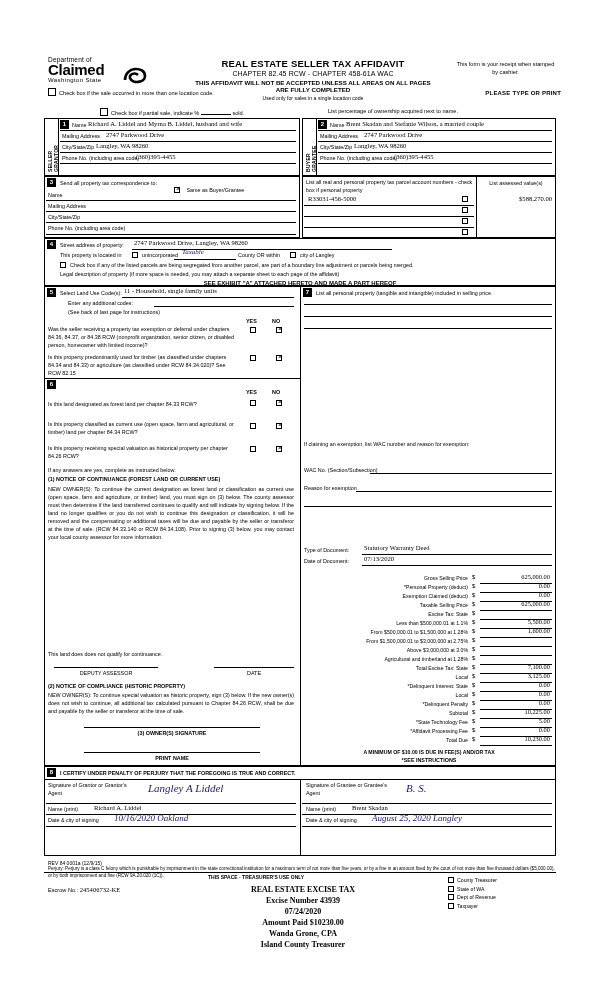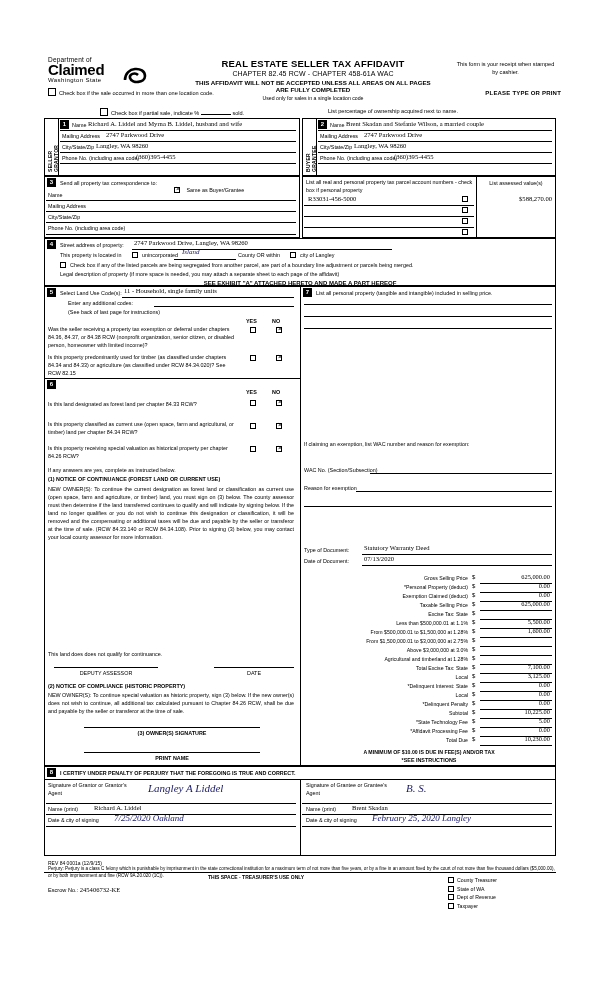--- a/index.html
+++ b/index.html
@@ -169,21 +169,21 @@
 
     <div class="bx-outline" style="left:6px;top:190px;width:512px;height:48px;"></div>
     <div class="num" style="left:9px;top:192px;">4</div>
     <div class="lbl" style="left:22px;top:193px;">Street address of property:</div>
     <div class="typed" style="position:absolute;left:96px;top:191px;">2747 Parkwood Drive, Langley, WA 98260</div>
     <div class="line hline" style="left:94px;top:201px;width:260px;"></div>
 
     <div class="lbl" style="left:22px;top:203px;">This property is located in</div>
     <span class="cbx" style="position:absolute;left:94px;top:204px;"></span>
     <div class="lbl" style="left:104px;top:203px;">unincorporated</div>
-    <div class="hand" style="position:absolute;left:144px;top:200px;">Island</div>
+    <div class="hand" style="position:absolute;left:144px;top:200px;">Taxable</div>
     <div class="line hline" style="left:136px;top:211px;width:62px;"></div>
     <div class="lbl" style="left:200px;top:203px;">County OR within</div>
     <span class="cbx" style="position:absolute;left:252px;top:204px;"></span>
     <div class="lbl" style="left:262px;top:203px;">city of Langley</div>
 
     <span class="cbx" style="position:absolute;left:22px;top:214px;"></span>
     <div class="lbl" style="left:32px;top:213px;width:470px;">Check box if any of the listed parcels are being segregated from another parcel, are part of a boundary line adjustment or parcels being merged.</div>
     <div class="lbl" style="left:22px;top:222px;width:470px;">Legal description of property (if more space is needed, you may attach a separate sheet to each page of the affidavit)</div>
     <div class="lbl b center" style="left:6px;top:231px;width:512px;font-size:6px;">SEE EXHIBIT "A" ATTACHED HERETO AND MADE A PART HEREOF</div>
 
@@ -390,43 +390,51 @@
     <div class="line hline" style="left:6px;top:731px;width:512px;"></div>
     <div class="line vline" style="left:262px;top:731px;height:77px;"></div>
 
     <div class="lbl" style="left:10px;top:733px;width:90px;">Signature of Grantor or Grantor's Agent</div>
     <div class="hand" style="position:absolute;left:110px;top:734px;font-size:11px;">Langley A Liddel</div>
     <div class="line hline" style="left:8px;top:755px;width:250px;"></div>
     <div class="lbl" style="left:10px;top:757px;">Name (print)</div>
     <div class="typed" style="position:absolute;left:56px;top:756px;">Richard A. Liddel</div>
     <div class="line hline" style="left:8px;top:766px;width:250px;"></div>
     <div class="lbl" style="left:10px;top:768px;">Date &amp; city of signing</div>
-    <div class="hand" style="position:absolute;left:76px;top:765px;font-size:9px;">7/25/2020 Oakland</div>
+    <div class="hand" style="position:absolute;left:76px;top:765px;font-size:9px;">10/16/2020 Oakland</div>
     <div class="line hline" style="left:8px;top:778px;width:250px;"></div>
 
     <div class="lbl" style="left:268px;top:733px;width:92px;">Signature of Grantee or Grantee's Agent</div>
     <div class="hand" style="position:absolute;left:368px;top:734px;font-size:11px;">B. S.</div>
     <div class="line hline" style="left:264px;top:755px;width:250px;"></div>
     <div class="lbl" style="left:268px;top:757px;">Name (print)</div>
     <div class="typed" style="position:absolute;left:314px;top:756px;">Brent Skadan</div>
     <div class="line hline" style="left:264px;top:766px;width:250px;"></div>
     <div class="lbl" style="left:268px;top:768px;">Date &amp; city of signing</div>
-    <div class="hand" style="position:absolute;left:334px;top:765px;font-size:9px;">February 25, 2020 Langley</div>
+    <div class="hand" style="position:absolute;left:334px;top:765px;font-size:9px;">August 25, 2020 Langley</div>
     <div class="line hline" style="left:264px;top:778px;width:250px;"></div>
 
     <div class="perjury">Perjury: Perjury is a class C felony which is punishable by imprisonment in the state correctional institution for a maximum term of not more than five years, or by a fine in an amount fixed by the court of not more than five thousand dollars ($5,000.00), or by both imprisonment and fine (RCW 9A.20.020 (1C)).</div>
     <div class="rev-num">REV 84 0001a (12/9/15)</div>
     <div class="tsp">THIS SPACE - TREASURER'S USE ONLY</div>
     <div class="line hline" style="left:6px;top:824px;width:512px;"></div>
 
     <div class="escrow">
       <span>Escrow No.:</span>
       <span class="typed">245406732-KE</span>
     </div>
 
+    <div class="stamp">
+      <div>REAL ESTATE EXCISE TAX</div>
+      <div>Excise Number 43939</div>
+      <div>07/24/2020</div>
+      <div>Amount Paid $10230.00</div>
+      <div>Wanda Grone, CPA</div>
+      <div>Island County Treasurer</div>
+    </div>
 
     <div class="treas" id="treas-checks">
         <div><span class="cbx"></span><span>County Treasurer</span></div>
         <div><span class="cbx"></span><span>State of WA</span></div>
         <div><span class="cbx"></span><span>Dept of Revenue</span></div>
         <div><span class="cbx"></span><span>Taxpayer</span></div>
       </div>
   </div>
 </div>
 

